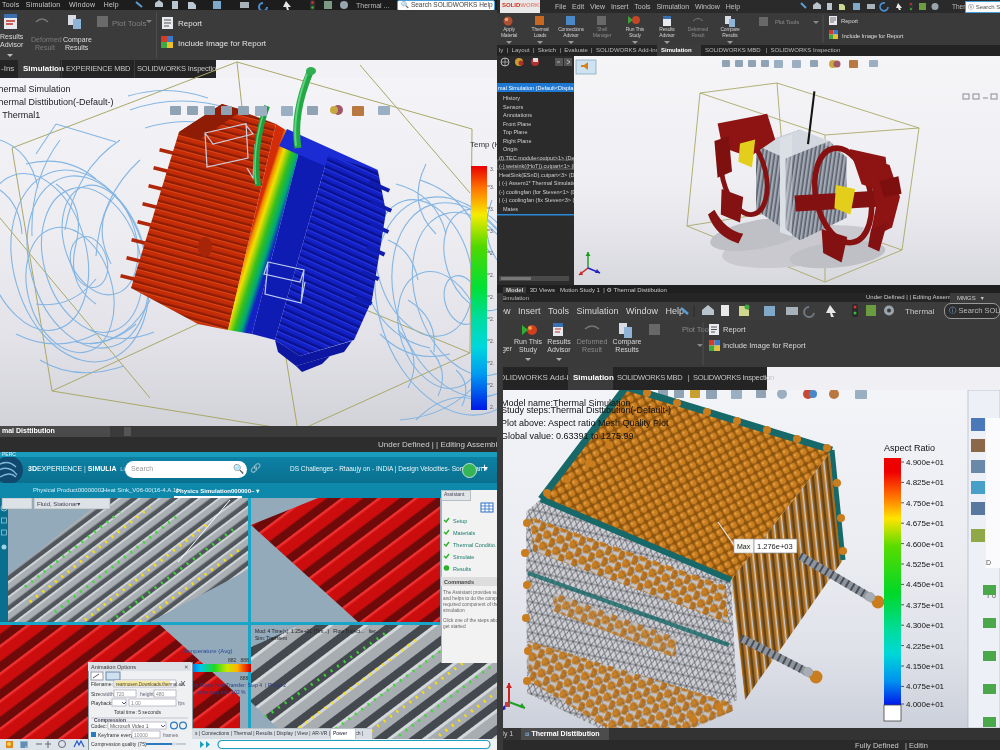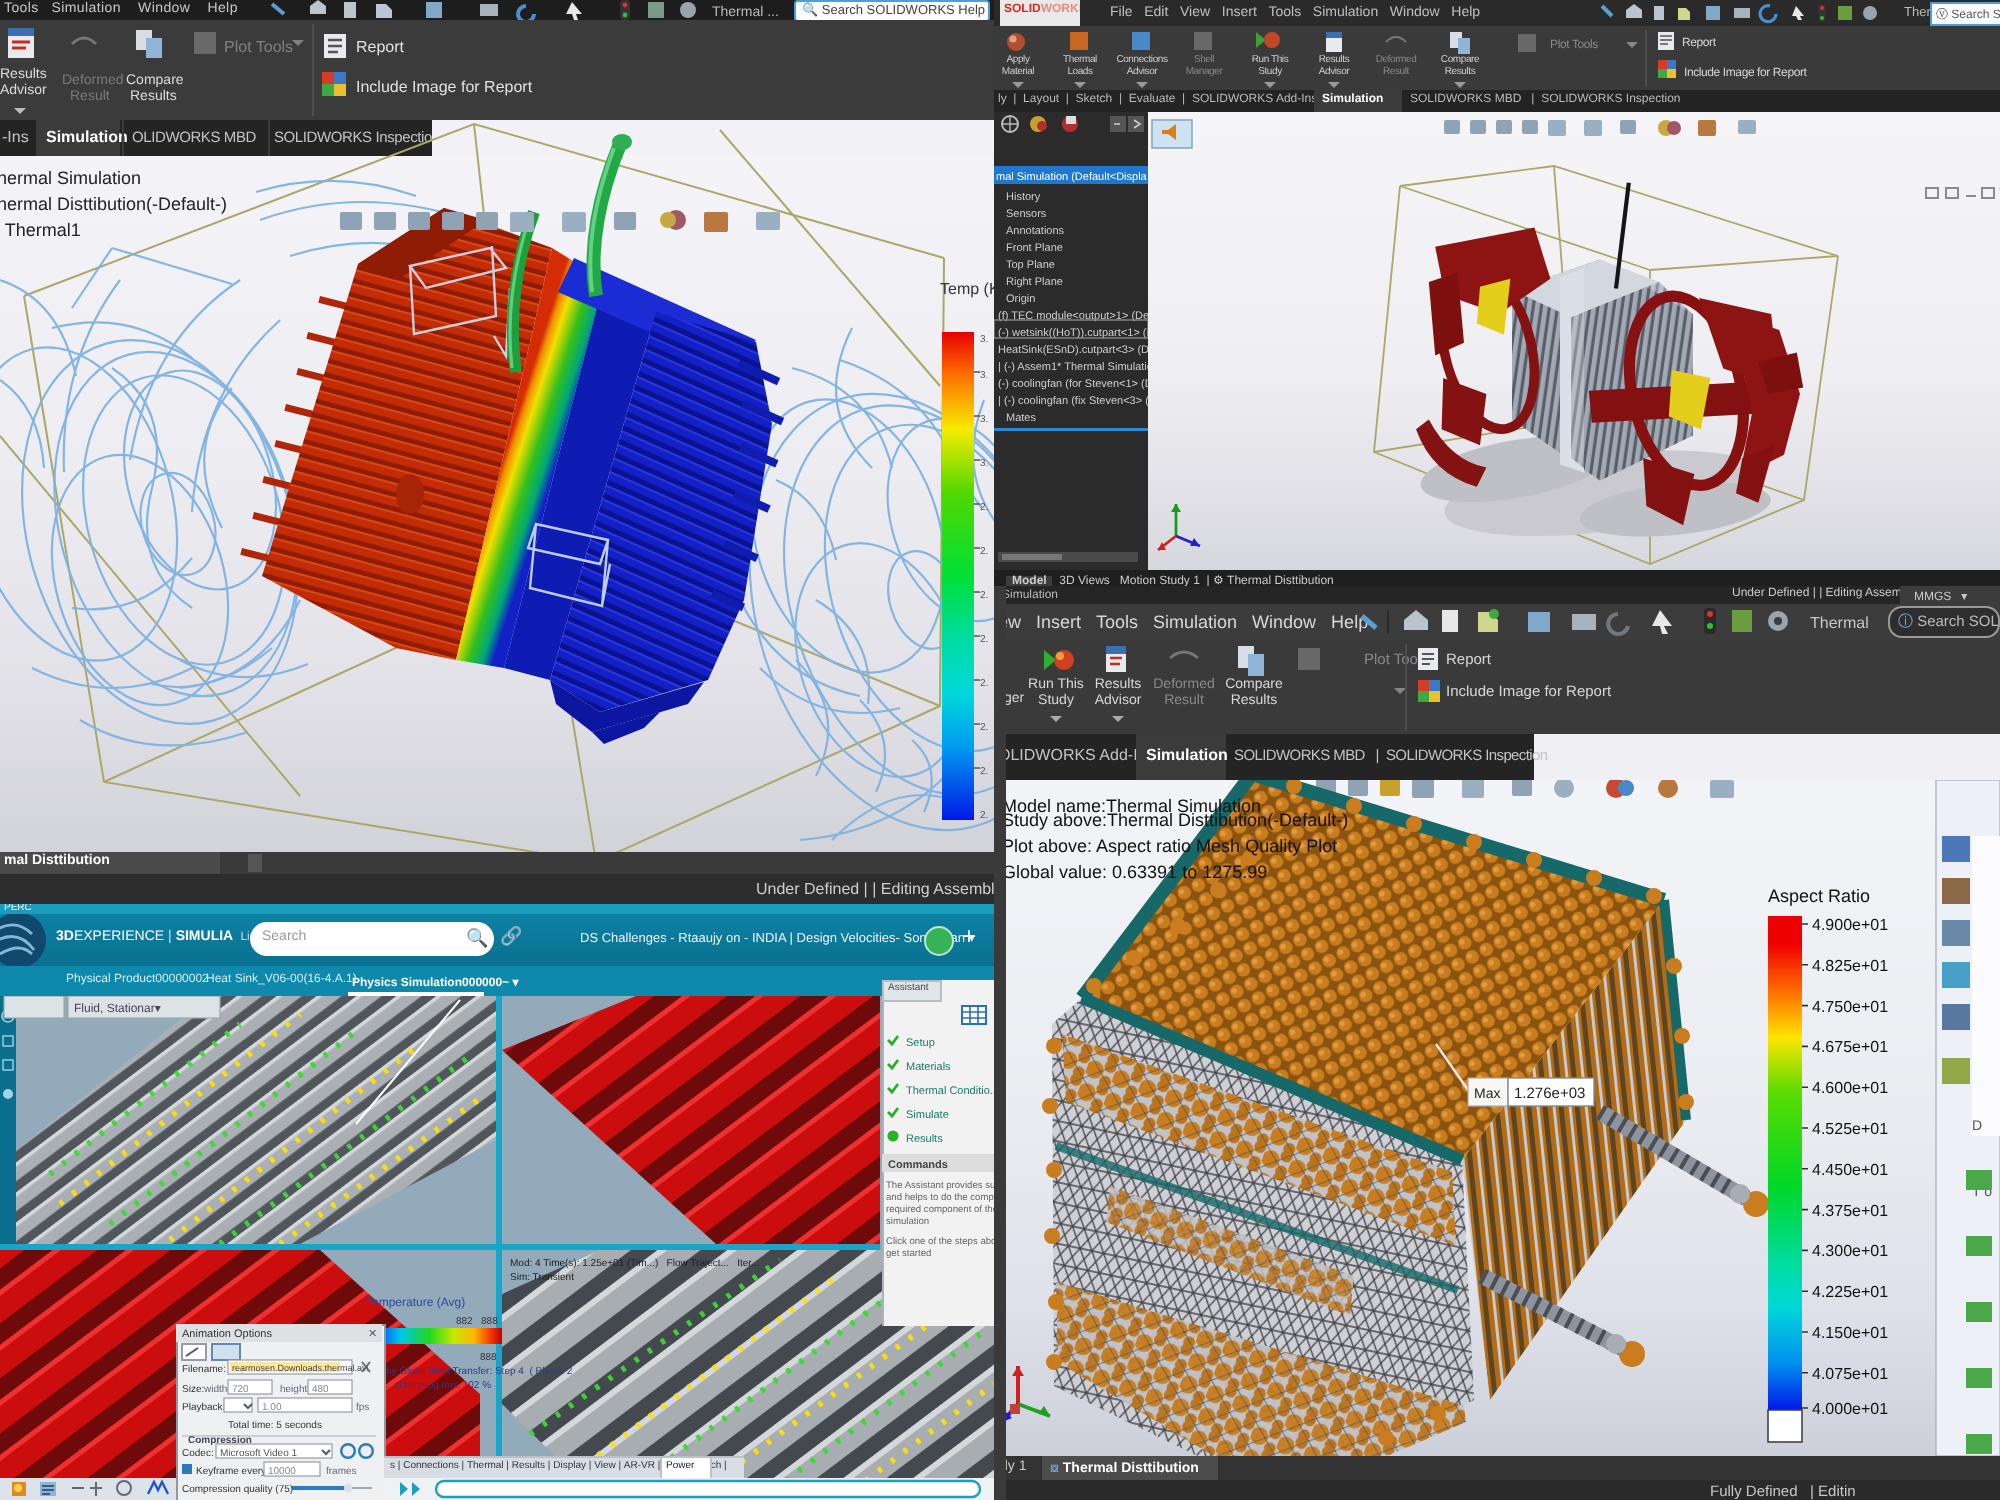--- a/index.html
+++ b/index.html
@@ -70,21 +70,21 @@
     <rect x="167" y="32" width="6" height="6" fill="#e8c030"></rect>
     <text x="178" y="36" font-size="8" fill="#e2e2e2">Include Image for Report</text>
   </svg>
 
   <div class="abs" style="left:0;top:60px;width:216px;height:18px;background:#242424;"></div>
   <div class="txt" style="left:1px;top:64px;font-size:8px;color:#c4c4c4;">-Ins</div>
   <div class="abs" style="left:18px;top:60px;width:1px;height:18px;background:#3a3a3a;"></div>
   <div class="abs" style="left:19px;top:60px;width:41px;height:18px;background:#3b3b3b;"></div>
   <div class="txt" style="left:23px;top:64px;font-size:8px;color:#fff;font-weight:bold;">Simulation</div>
   <div class="abs" style="left:61px;top:60px;width:1px;height:18px;background:#3a3a3a;"></div>
-  <div class="txt" style="left:66px;top:64px;font-size:7.5px;letter-spacing:-0.2px;color:#c4c4c4;">OLIDWORKS MBD</div>
+  <div class="txt" style="left:66px;top:64px;font-size:7.5px;letter-spacing:-0.2px;color:#c4c4c4;">EXPERIENCE MBD</div>
   <div class="abs" style="left:134px;top:60px;width:1px;height:18px;background:#3a3a3a;"></div>
   <div class="txt" style="left:137px;top:64px;font-size:7.5px;letter-spacing:-0.2px;color:#c4c4c4;">SOLIDWORKS Inspection</div>
 
   <div class="abs" style="left:216px;top:60px;width:281px;height:18px;background:#f2f2f6;"></div>
   <div class="abs" style="left:0;top:78px;width:497px;height:348px;background:linear-gradient(#f4f4f8 0%,#ececf1 45%,#e2e2e8 75%,#d2d2d9 100%);"></div>
   <div class="txt" style="left:-7px;top:84px;font-size:9px;color:#222;">Thermal Simulation</div>
   <div class="txt" style="left:-7px;top:97px;font-size:9px;color:#222;">Thermal Disttibution(-Default-)</div>
   <div class="txt" style="left:-7px;top:110px;font-size:9px;color:#222;">al Thermal1</div>
 
   <svg class="abs" id="tlmodel" style="left:0;top:0;" width="497" height="452" viewBox="0 0 497 452">
@@ -716,21 +716,21 @@
       <text x="489" y="305" font-size="7" fill="#555">T o</text>
       <rect x="486" y="292" width="13" height="10" fill="#4aa84a"></rect>
       <rect x="486" y="325" width="13" height="10" fill="#4aa84a"></rect>
       <rect x="486" y="358" width="13" height="10" fill="#4aa84a"></rect>
       <rect x="486" y="391" width="13" height="10" fill="#4aa84a"></rect>
       <rect x="486" y="424" width="13" height="10" fill="#4aa84a"></rect>
     </g>
     </g>
   </svg>
   <div class="txt" style="left:4px;top:105px;font-size:9px;color:#111;">Model name:Thermal Simulation</div>
-  <div class="txt" style="left:4px;top:112px;font-size:9px;color:#111;">Study above:Thermal Disttibution(-Default-)</div>
+  <div class="txt" style="left:4px;top:112px;font-size:9px;color:#111;">Study steps:Thermal Disttibution(-Default-)</div>
   <div class="txt" style="left:4px;top:125px;font-size:9px;color:#111;">Plot above: Aspect ratio Mesh Quality Plot</div>
   <div class="txt" style="left:4px;top:138px;font-size:9px;color:#111;">Global value: 0.63391 to 1275.99</div>
 
   <div class="abs" style="left:0;top:435px;width:503px;height:12px;background:#333;"></div>
   <div class="txt" style="left:3px;top:437px;font-size:7px;color:#ccc;">dy 1</div>
   <div class="abs" style="left:24px;top:435px;width:88px;height:12px;background:#4c4c4c;"></div>
   <div class="txt" style="left:28px;top:437px;font-size:7px;color:#fff;"><span style="color:#7ab0e0;">⧇</span> <b>Thermal Disttibution</b></div>
 
   <div class="abs" style="left:0;top:447px;width:503px;height:10px;background:#2a2a2a;"></div>
   <div class="txt" style="left:358px;top:448px;font-size:7.5px;color:#c8c8c8;">Fully Defined&nbsp;&nbsp;&nbsp;|&nbsp;Editin</div>

